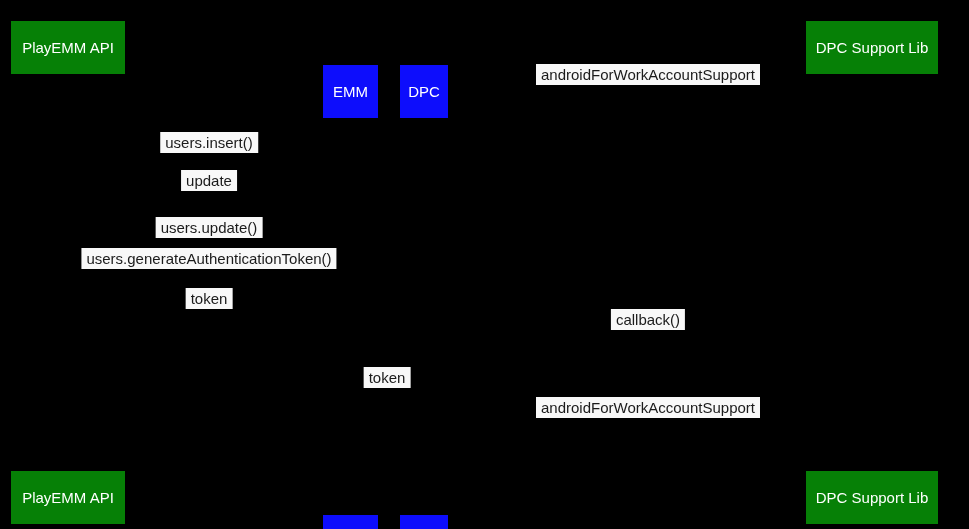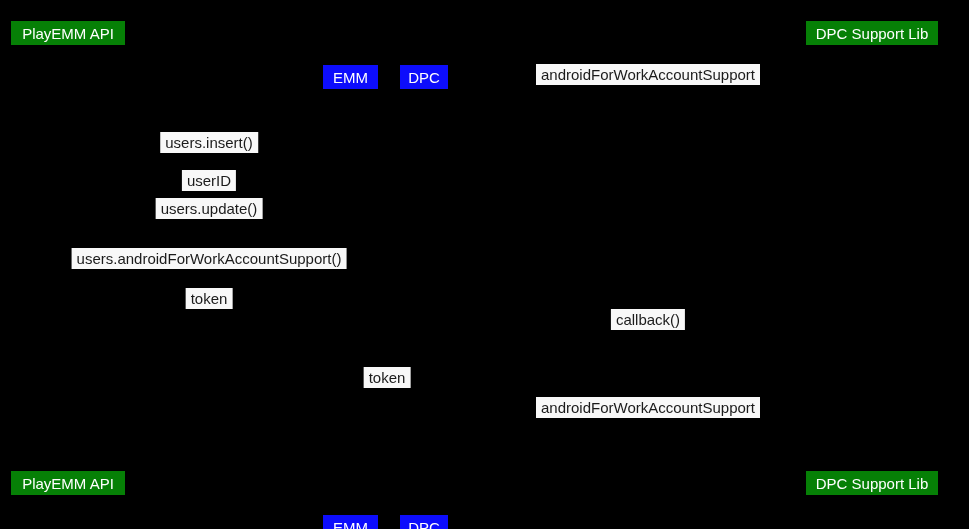--- a/index.html
+++ b/index.html
@@ -10,21 +10,21 @@
   .stage {
     position: relative;
     width: 969px;
     height: 529px;
     background: var(--background, #000000);
     overflow: hidden;
     font-family: "Liberation Sans", sans-serif;
   }
   .pbox {
     position: absolute;
-    height: 24px;
+    height: 53px;
     display: flex;
     align-items: center;
     justify-content: center;
     color: var(--participant-text, #ffffff);
     font-size: 15px;
     white-space: nowrap;
   }
   .pbox.green { background: var(--participant-green, #068006); }
   .pbox.blue  { background: var(--participant-blue, #0d0dfc); margin-top: 44px; }
   .msg {
@@ -49,25 +49,25 @@
   <div class="pbox blue" style="left:323px; top:21px; width:55px;">EMM</div>
   <div class="pbox blue" style="left:400px; top:21px; width:48px;">DPC</div>
   <div class="pbox green" style="left:806px; top:21px; width:132px;">DPC Support Lib</div>
 
   <div class="msg" style="left:648px; top:64px;">
     <div class="line">androidForWorkAccountSupport</div>
   </div>
 
   <div class="msg" style="left:209px; top:132px;">users.insert()</div>
 
-  <div class="msg" style="left:209px; top:170px;">userID</div>
+  <div class="msg" style="left:209px; top:170px;">update</div>
 
-  <div class="msg" style="left:209px; top:198px;text-align:right;">users.update()</div>
+  <div class="msg" style="left:209px; top:217px;text-align:right;">users.update()</div>
 
-  <div class="msg" style="left:209px; top:248px;">users.androidForWorkAccountSupport()</div>
+  <div class="msg" style="left:209px; top:248px;">users.generateAuthenticationToken()</div>
 
   <div class="msg" style="left:209px; top:288px;">token</div>
 
   <div class="msg" style="left:648px; top:309px;">callback()</div>
 
   <div class="msg" style="left:387px; top:367px;">token</div>
 
   <div class="msg" style="left:648px; top:397px;">
     <div class="line">androidForWorkAccountSupport</div>
   </div>

